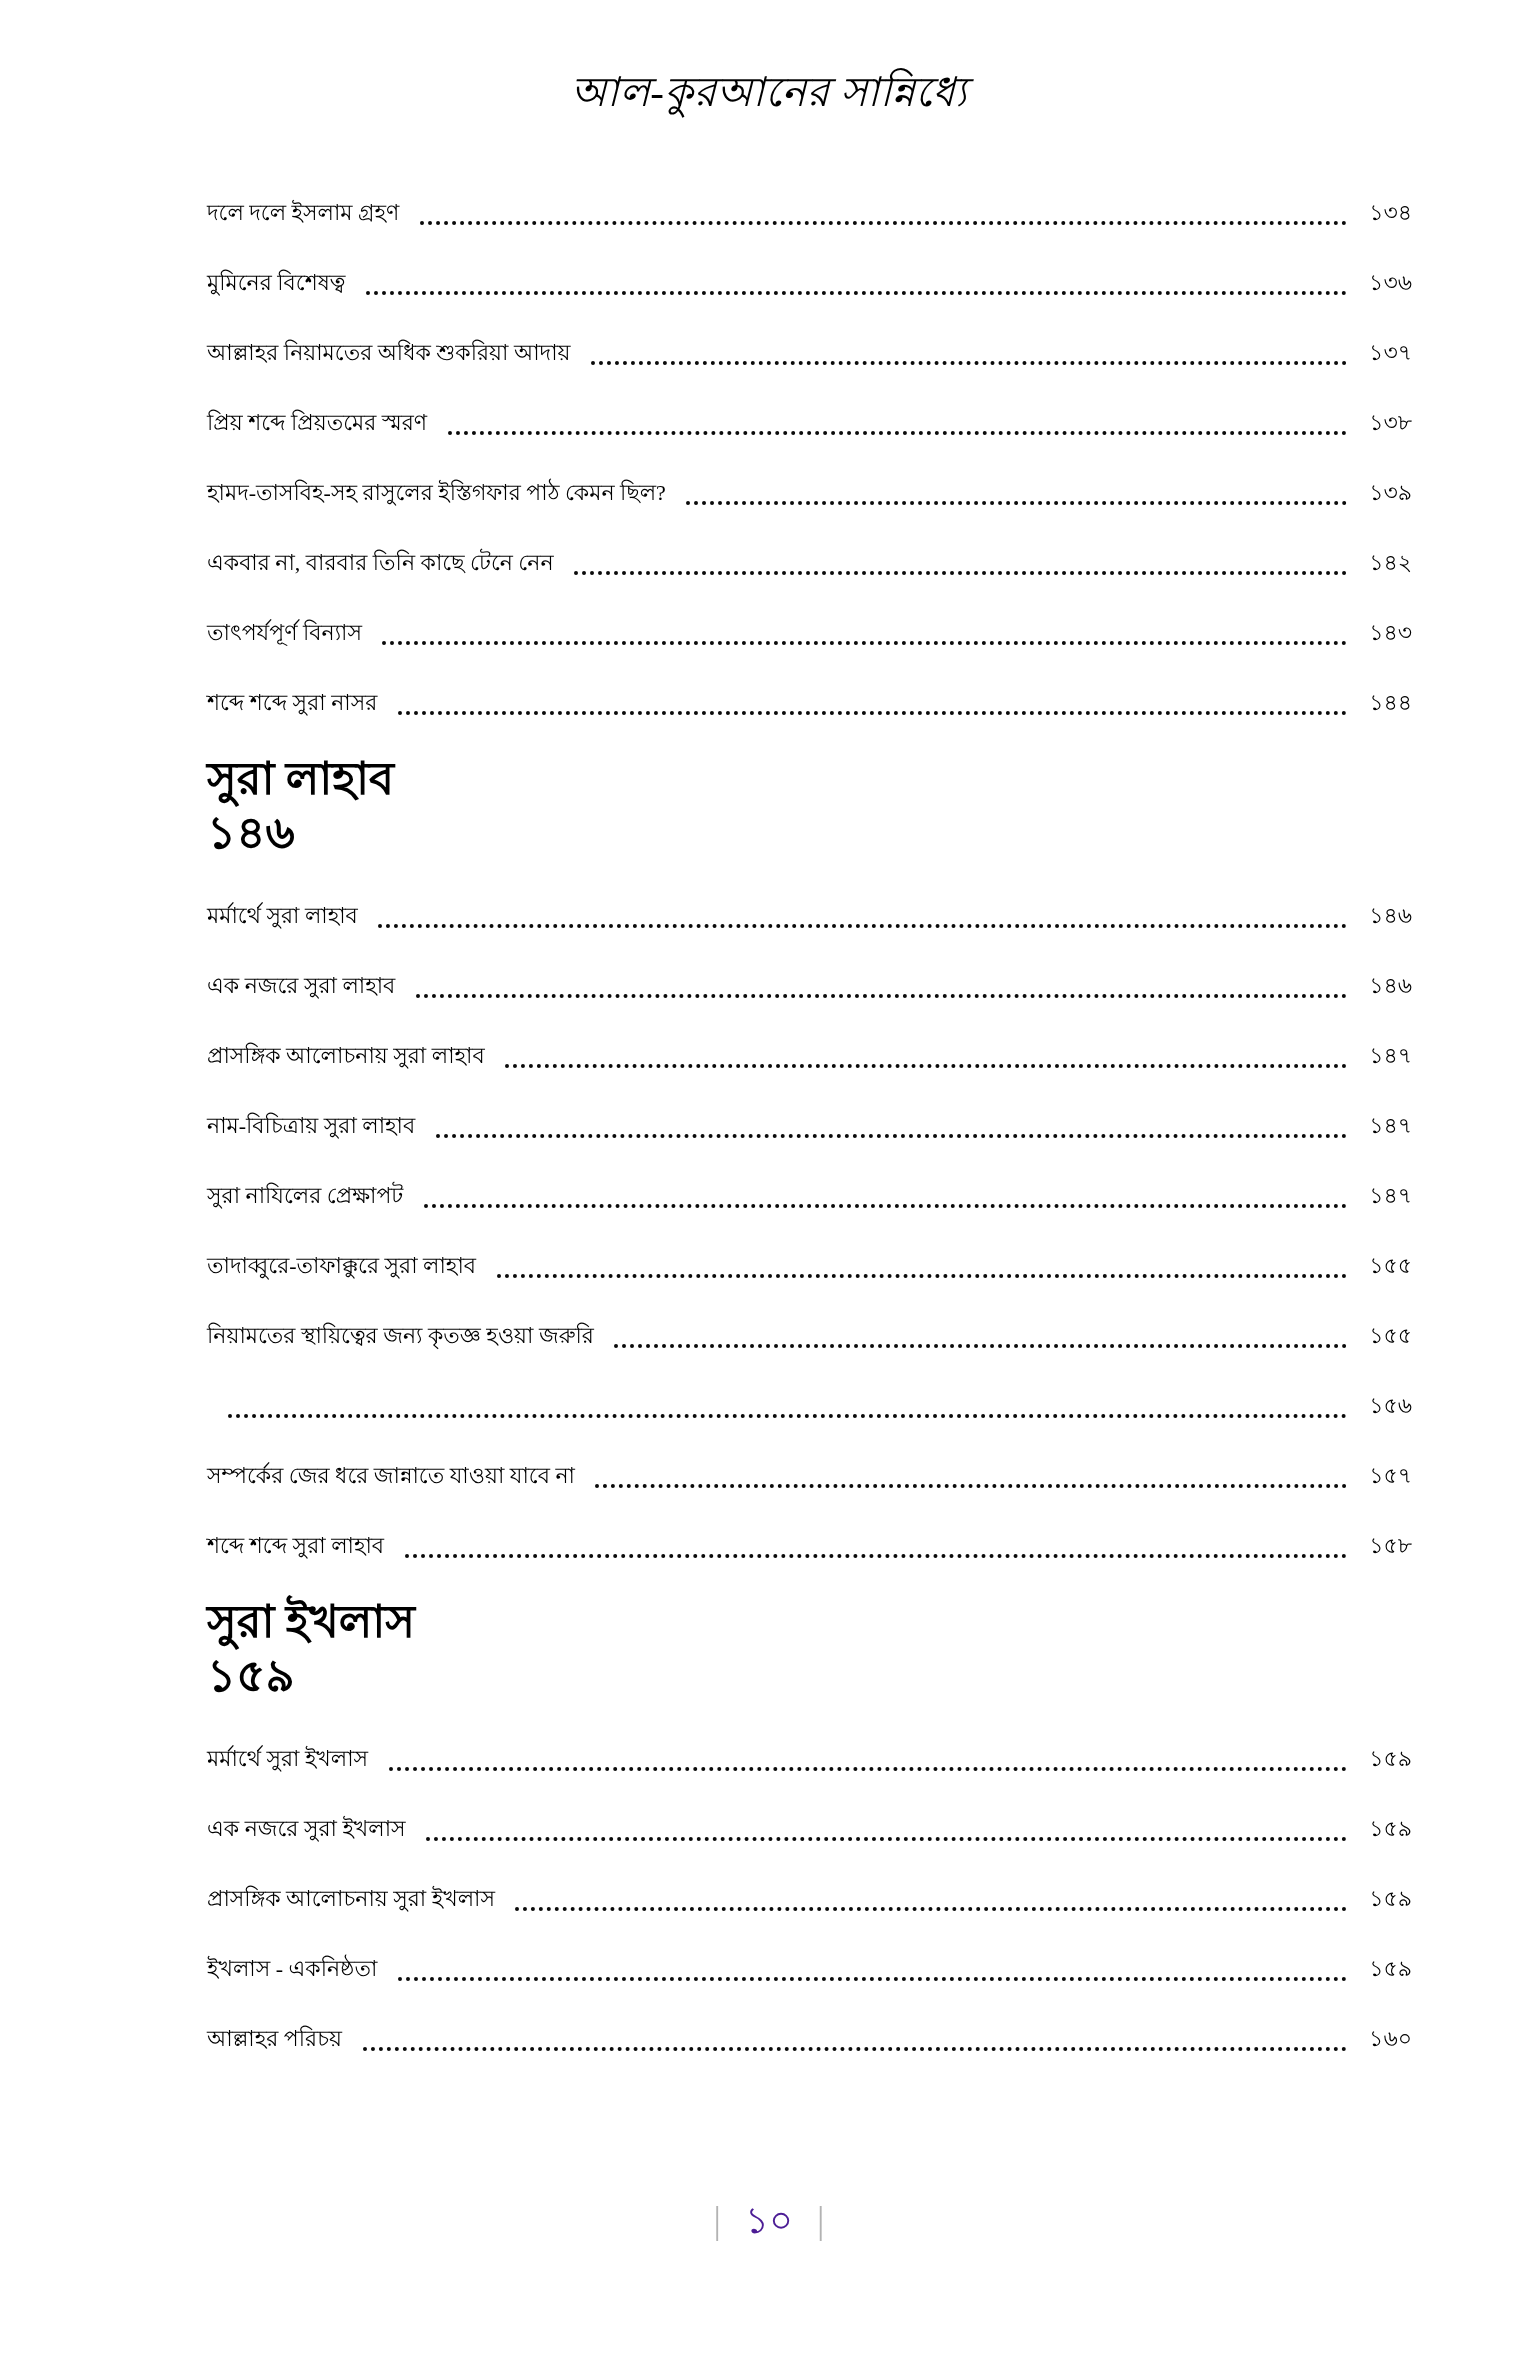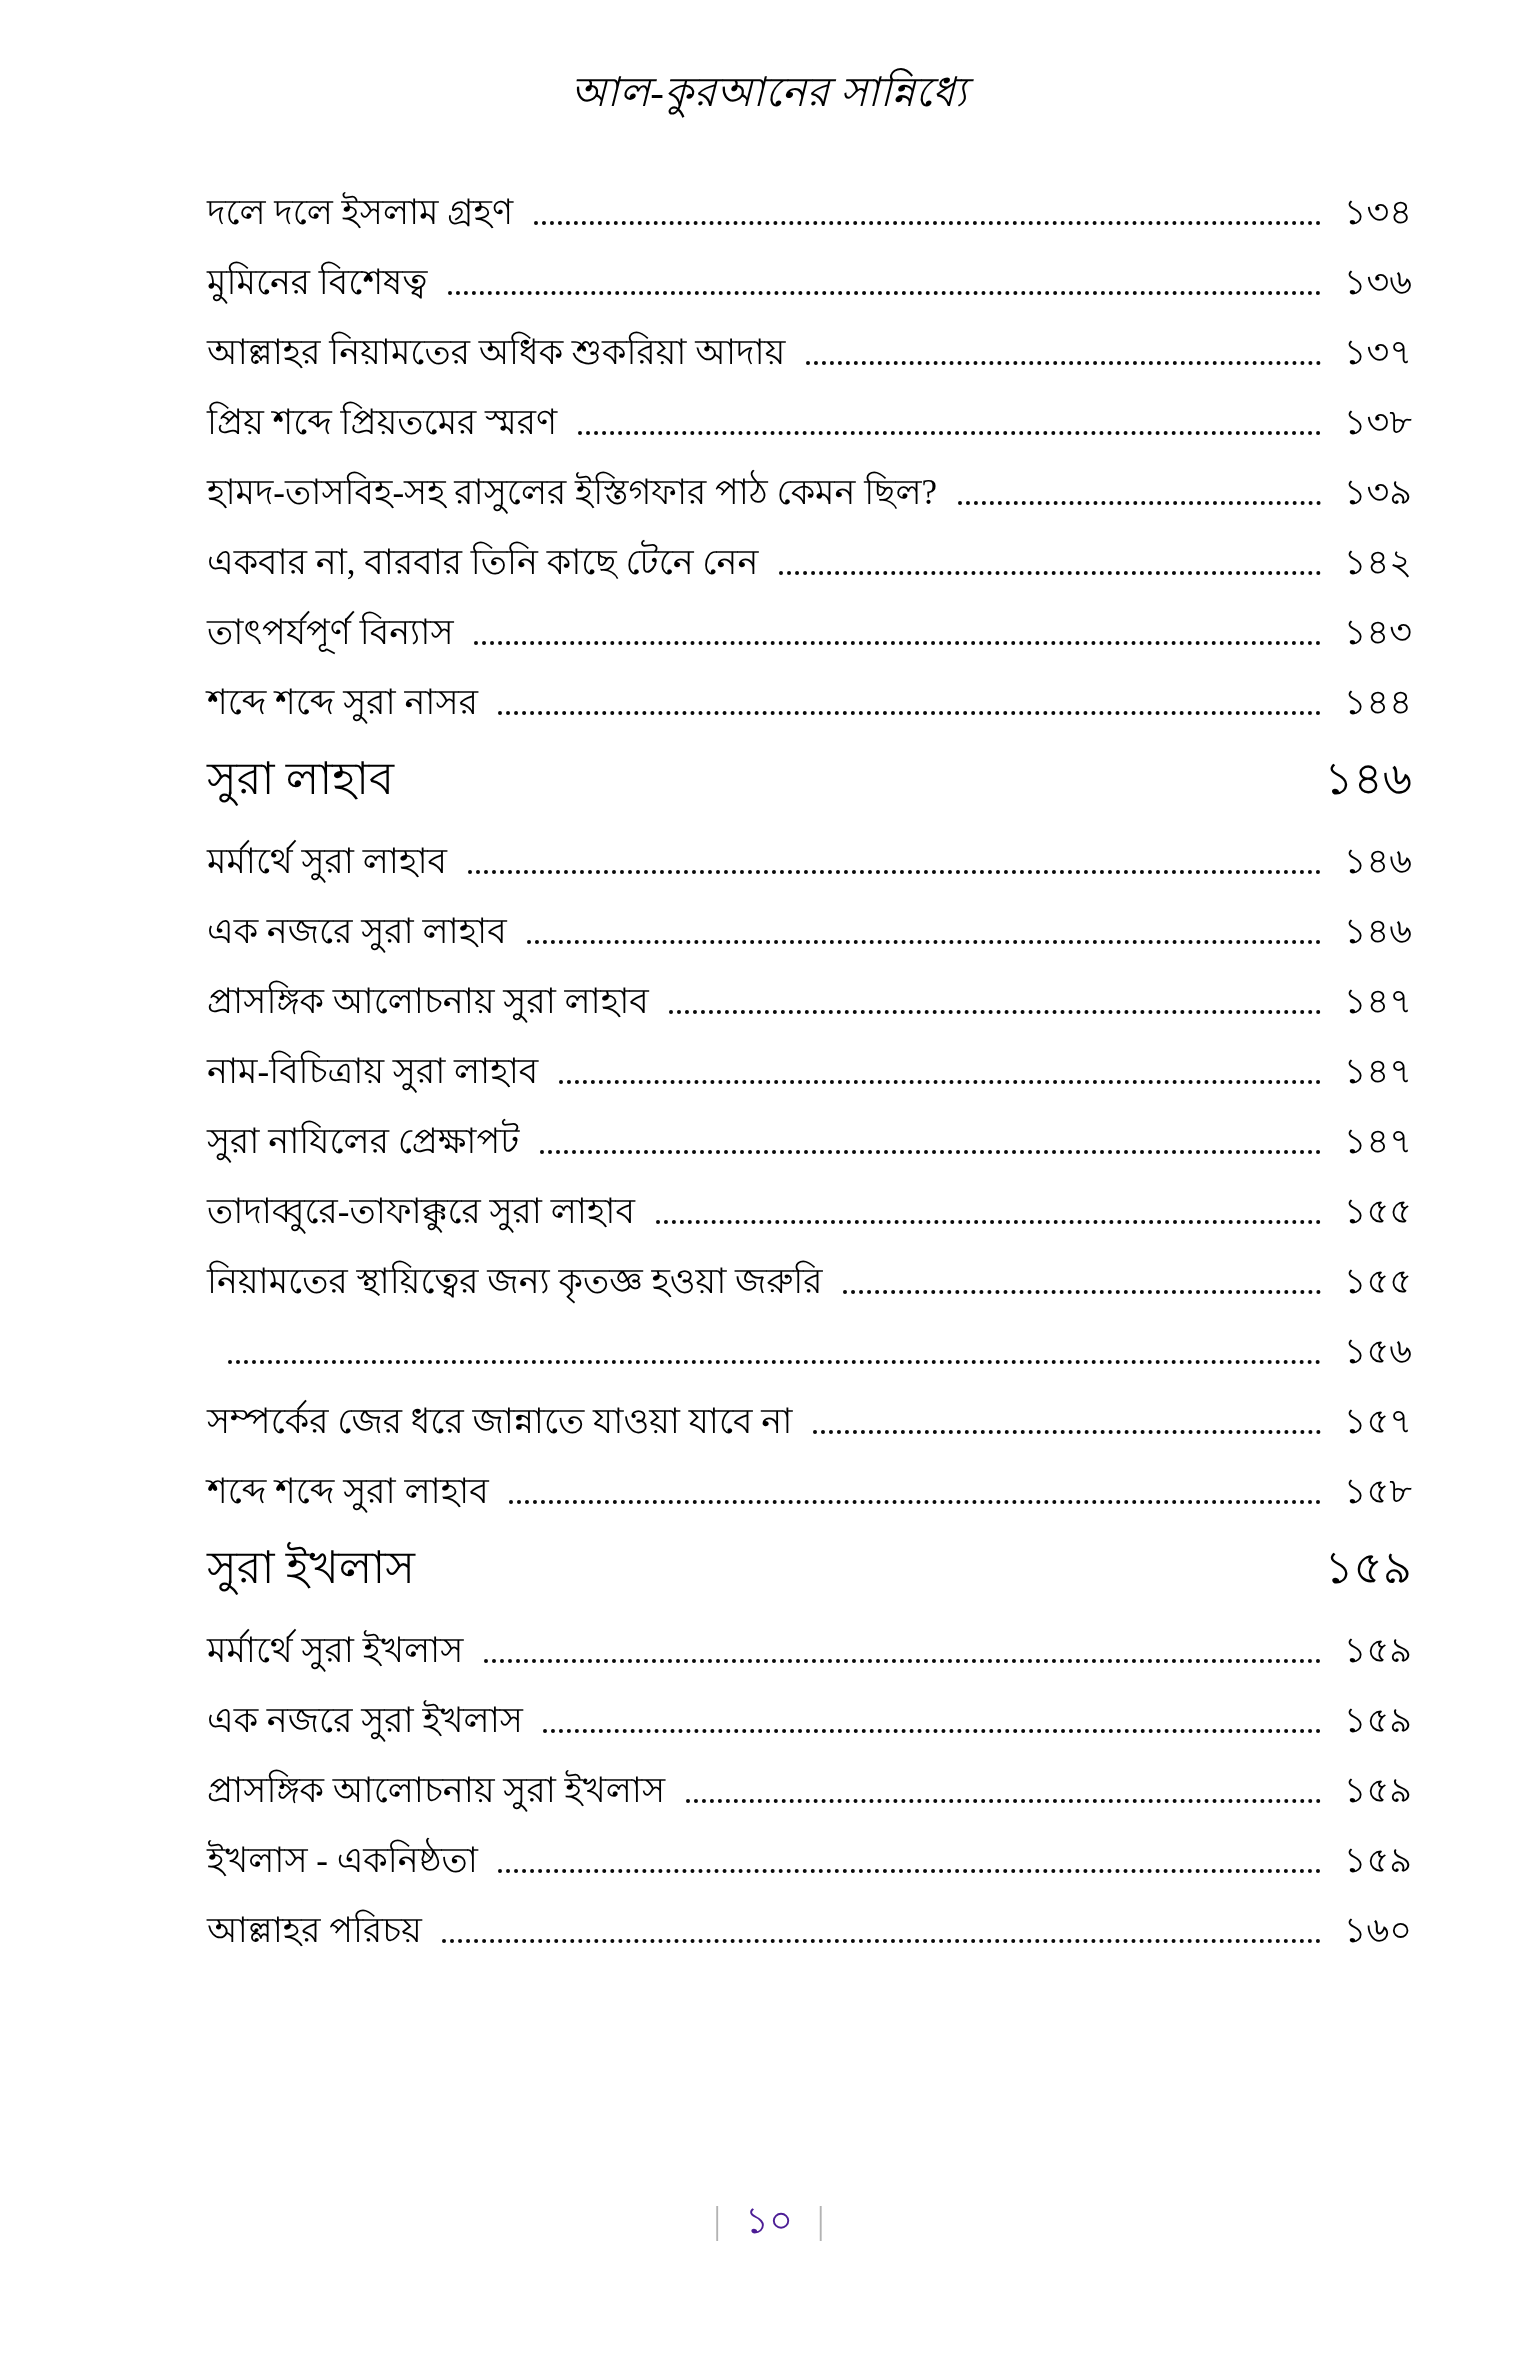--- a/index.html
+++ b/index.html
@@ -23,44 +23,45 @@
     font-size: 41px;
     line-height: 50px;
     letter-spacing: 0.5px;
   }
   .toc {
     margin: 75px 126px 0 207px;
   }
   .row {
     display: flex;
     align-items: baseline;
-    font-size: 35px;
+    font-size: 22px;
     line-height: 41px;
     margin-bottom: 29px;
     white-space: nowrap;
   }
   .row .lbl { flex: 0 0 auto; }
   .leader {
     flex: 1 1 auto;
     min-width: 37px;
     border-bottom: 4.7px dotted #0a0a0a;
     align-self: flex-end;
     margin: 0 22.4px 8.4px 20.5px;
     height: 0;
   }
   .pg { flex: 0 0 auto; }
   .heading-row {
     display: flex;
     justify-content: space-between;
     align-items: baseline;
     font-size: 45px;
     line-height: 54px;
-    font-weight: 400;
+    font-weight: 700;
     margin: 7px 0 35px 0;
     white-space: nowrap;
+    flex-direction: column;
   }
   .footer {
     position: absolute;
     top: 2198px;
     left: 0;
     width: 100%;
     text-align: center;
     font-size: 37px;
     line-height: 45px;
   }

